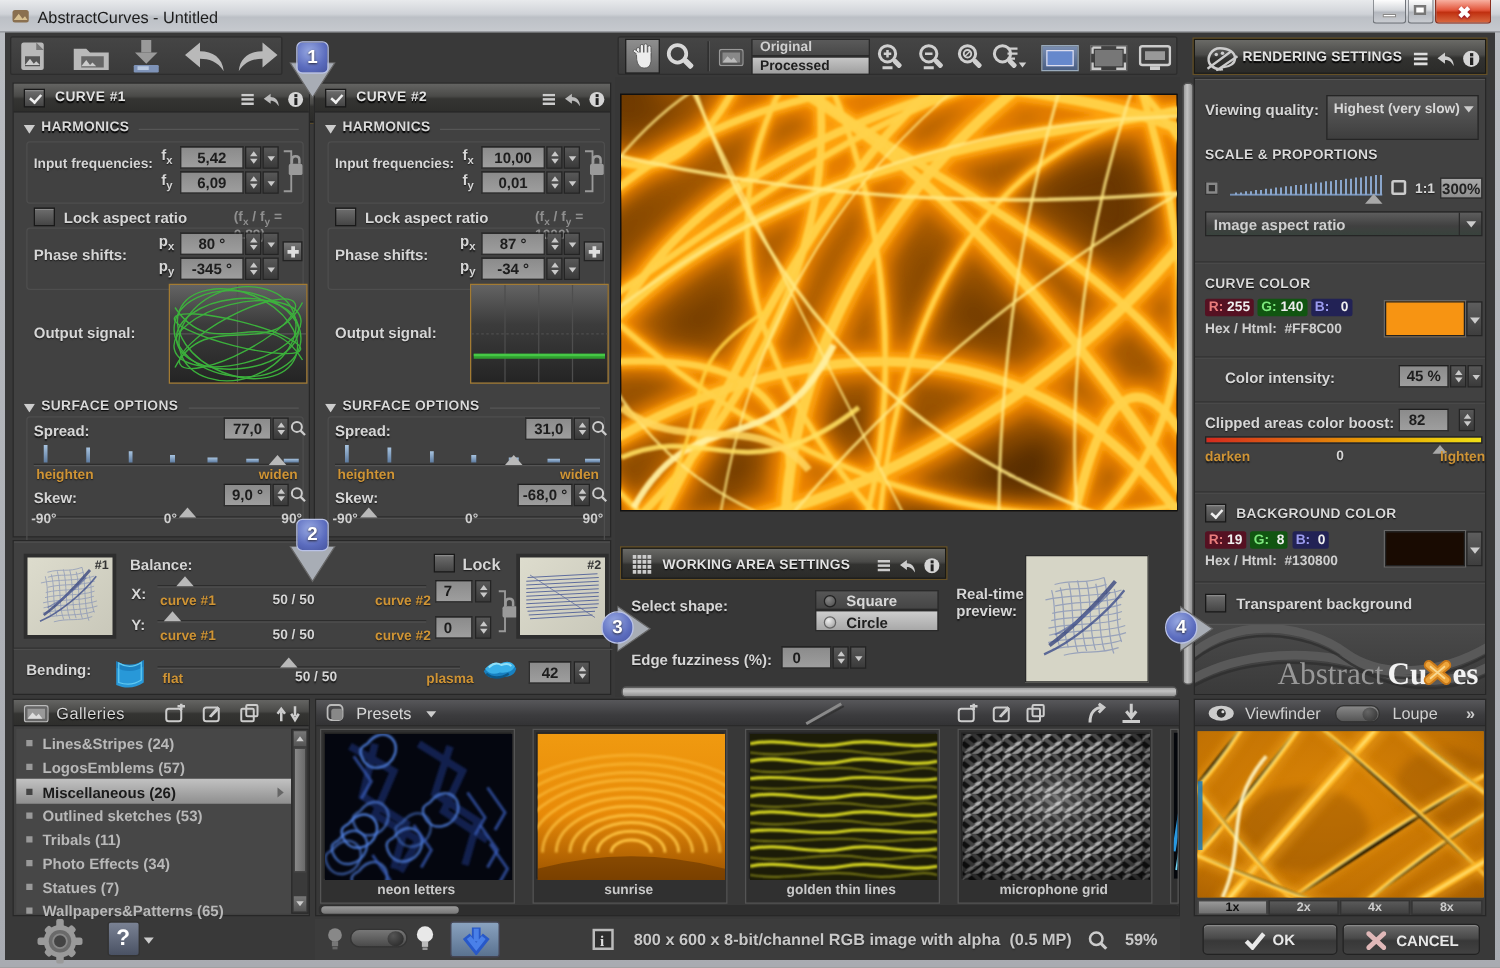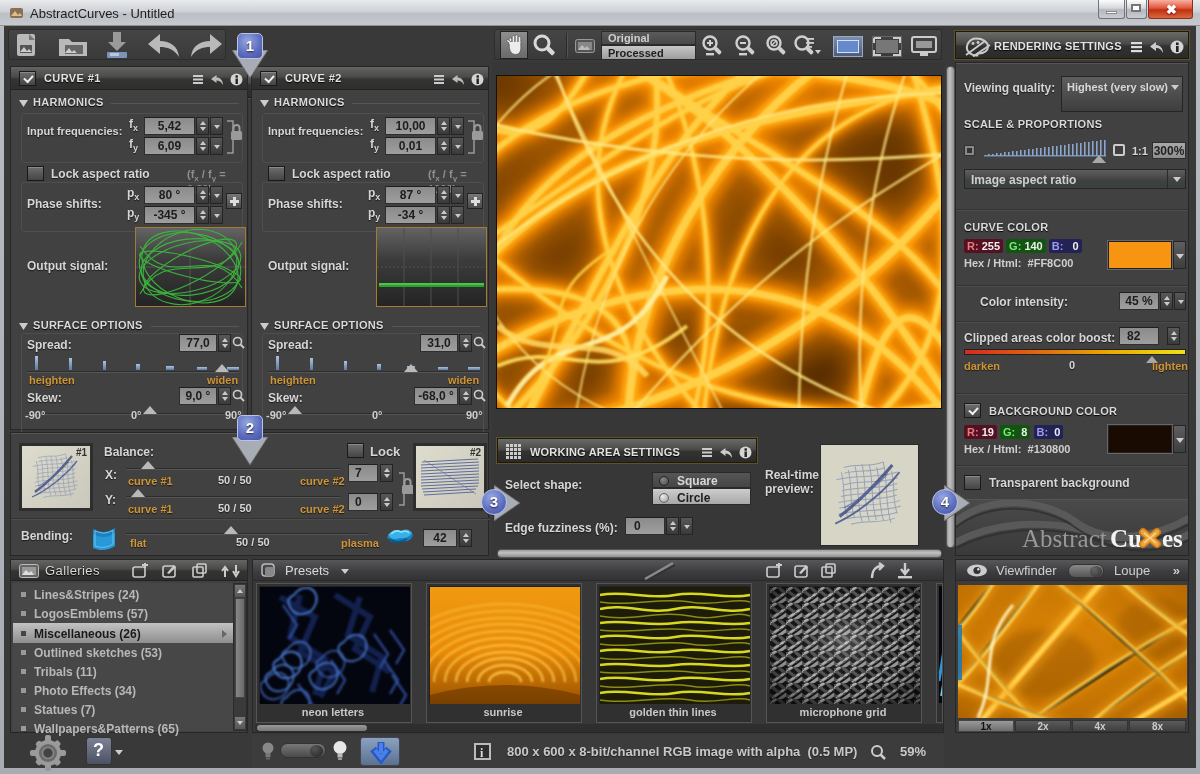--- a/index.html
+++ b/index.html
@@ -1224,13 +1224,27 @@
  <div class="abs" style="left:222px;top:8px;width:17px;height:17px;border:2px solid #bbb;background:#2e2e2e;">
         <span class="abs" style="left:4px;top:1px;font-size:12px;font-weight:bold;color:#ddd;font-family:'Liberation Serif',serif;">i</span>
       </div>
  <div class="abs" style="left:255px;top:9px;font-size:13px;font-weight:bold;color:#c8c8c8;text-shadow:0 1px 1px #222;">800 x 600 x 8-bit/channel RGB image with alpha&nbsp; (0.5 MP)</div>
  <svg class="abs" style="left:618px;top:9px" width="18" height="16">
         <circle cx="7" cy="7" r="5" fill="none" stroke="#ccc" stroke-width="2"></circle>
         <line x1="10.5" y1="10.5" x2="15" y2="15" stroke="#ccc" stroke-width="2.5"></line>
       </svg>
  <div class="abs" style="left:648px;top:9px;font-size:13px;font-weight:bold;color:#c8c8c8;">59%</div>
 </div>
+<div class="abs" style="left:955px;top:737px;width:234px;height:30px;">
+ <div class="abs" style="left:7px;top:2px;width:108px;height:25px;background:linear-gradient(#6a6a6a,#4a4a4a 45%,#383838 55%,#424242);border:1px solid #222;border-radius:4px;box-shadow:inset 0 1px 0 #888;">
+  <svg class="abs" style="left:32px;top:5px" width="18" height="15">
+          <path d="M2 8 L7 13 L16 2" stroke="#e8e8e8" stroke-width="3.5" fill="none"></path>
+        </svg>
+  <span class="abs" style="left:55px;top:5px;font-size:12px;font-weight:bold;color:#e8e8e8;">OK</span>
+ </div>
+ <div class="abs" style="left:119px;top:2px;width:110px;height:25px;background:linear-gradient(#6a6a6a,#4a4a4a 45%,#383838 55%,#424242);border:1px solid #222;border-radius:4px;box-shadow:inset 0 1px 0 #888;">
+  <svg class="abs" style="left:18px;top:5px" width="16" height="15">
+          <path d="M2 2 L14 13 M14 2 L2 13" stroke="#e0b8b8" stroke-width="4" stroke-linecap="round"></path>
+        </svg>
+  <span class="abs" style="left:42px;top:6px;font-size:12px;font-weight:bold;color:#e8e8e8;">CANCEL</span>
+ </div>
+</div>
 </div>
 
 </body></html>

